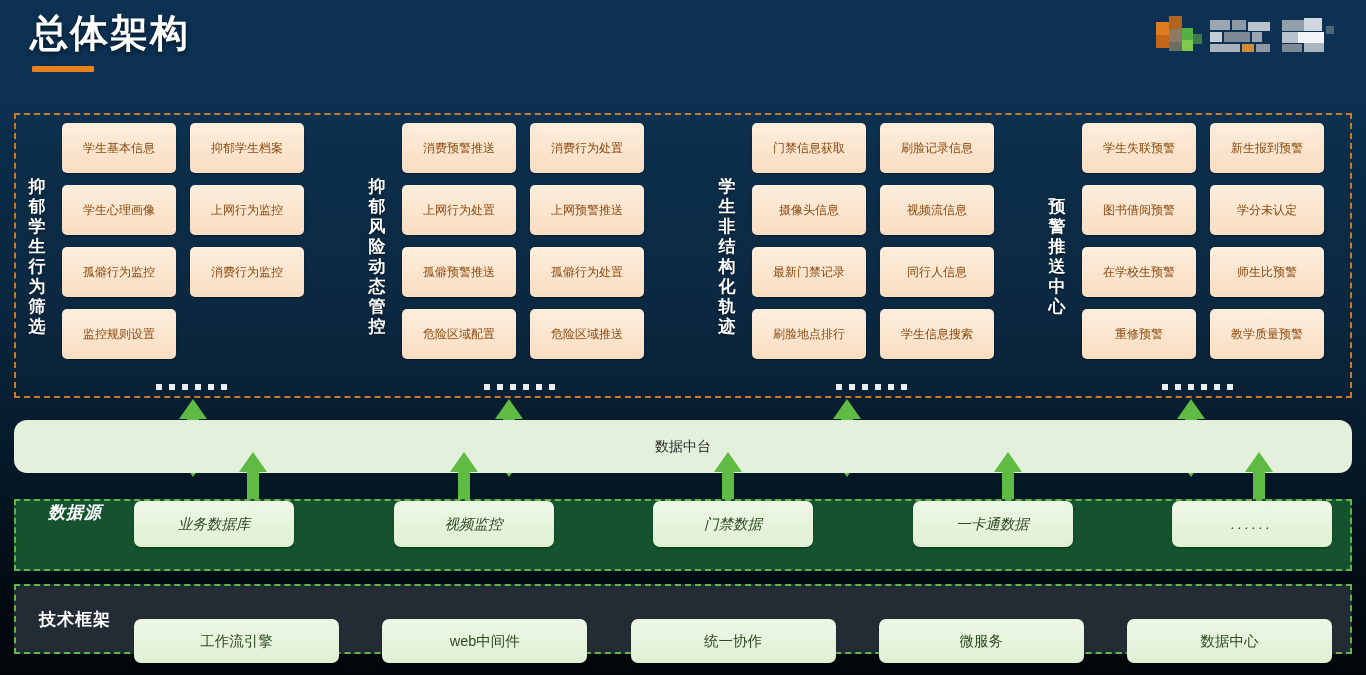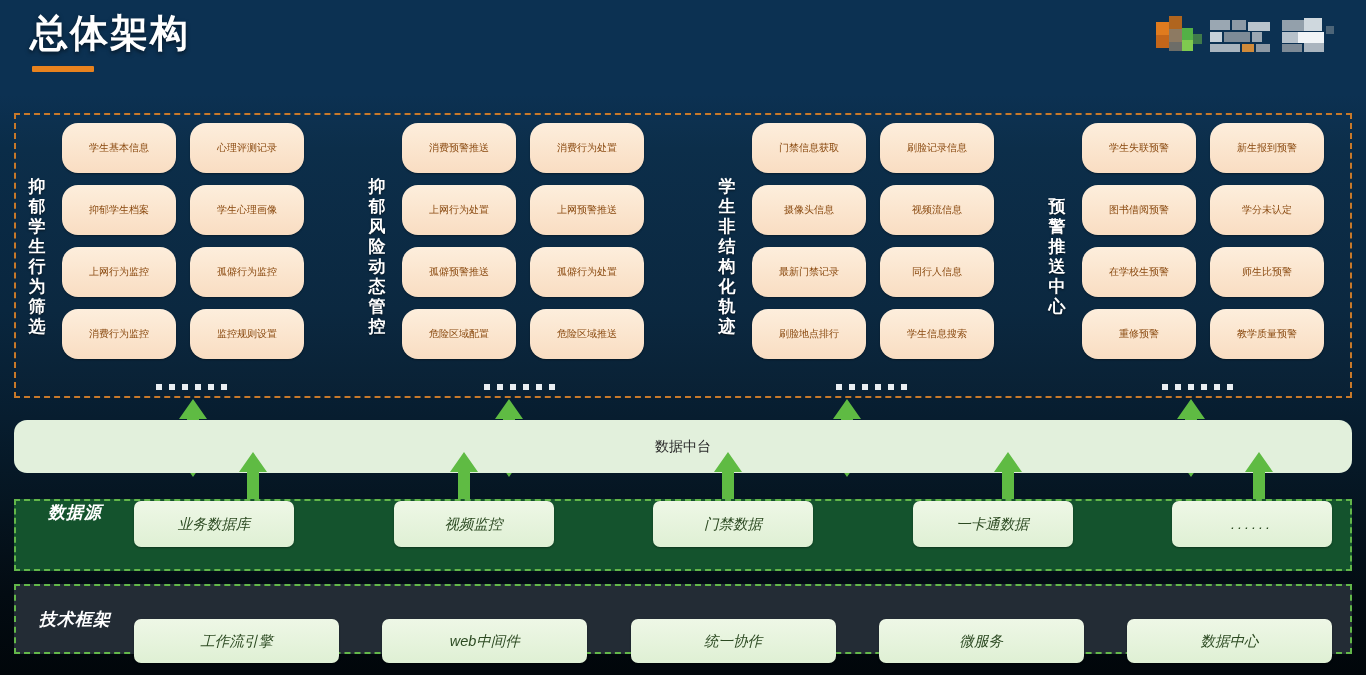--- a/index.html
+++ b/index.html
@@ -50,23 +50,23 @@
     flex: 0 0 26px;
   }
   .col-label span { display:block; }
   .col-grid {
     display:grid; grid-template-columns: repeat(2, 114px);
     grid-auto-rows: 50px; gap: 12px 14px;
     margin-left: 12px;
   }
   .biz-box {
     background: linear-gradient(180deg,#fdeedc 0%, #f9ddc2 100%);
-    border-radius: 16px;
+    border-radius: 5px;
     color:#8a4a10;
-    font-size:10px;
+    font-size:12px;
     display:flex; align-items:center; justify-content:center;
     box-shadow: 0 1px 2px rgba(0,0,0,.35);
     white-space: nowrap;
   }
   .dots-row {
     position:absolute; bottom:6px; left:0; width:100%;
     display:flex; justify-content:center; gap:7px;
   }
   .dot { width:6px; height:6px; background:#e9eef2; }
 
@@ -83,21 +83,21 @@
   #datasource-panel {
     position:absolute; left:14px; top:499px; width:1338px; height:72px;
     border: 2px dashed #63b74a;
     background:#14532d;
     display:flex; align-items:flex-start;font-style:italic;
   }
   #tech-panel {
     position:absolute; left:14px; top:584px; width:1338px; height:70px;
     border: 2px dashed #63b74a;
     background:#232c35;
-    display:flex; align-items:center;font-style:italic;
+    display:flex; align-items:center;
   }
   .row-label {
     color:#ffffff; font-weight:bold; font-size:17px;
     width:118px; text-align:center; flex:0 0 118px;
     letter-spacing:1px;
   }
   .chip-row { display:flex; flex:1; justify-content:space-between; padding-right:18px; }
   .chip {
     background: linear-gradient(180deg,#eef7e6 0%, #dff0d4 100%);
     border-radius:7px;
@@ -158,21 +158,20 @@
         <span>郁</span>
         <span>学</span>
         <span>生</span>
         <span>行</span>
         <span>为</span>
         <span>筛</span>
         <span>选</span>
       </div>
     <div class="col-grid">
       <div class="biz-box">学生基本信息</div>
-      <div class="biz-box">心理评测记录</div>
       <div class="biz-box">抑郁学生档案</div>
       <div class="biz-box">学生心理画像</div>
       <div class="biz-box">上网行为监控</div>
       <div class="biz-box">孤僻行为监控</div>
       <div class="biz-box">消费行为监控</div>
       <div class="biz-box">监控规则设置</div>
     </div>
   </div>
 
   <div class="col" style="left:348px;">

